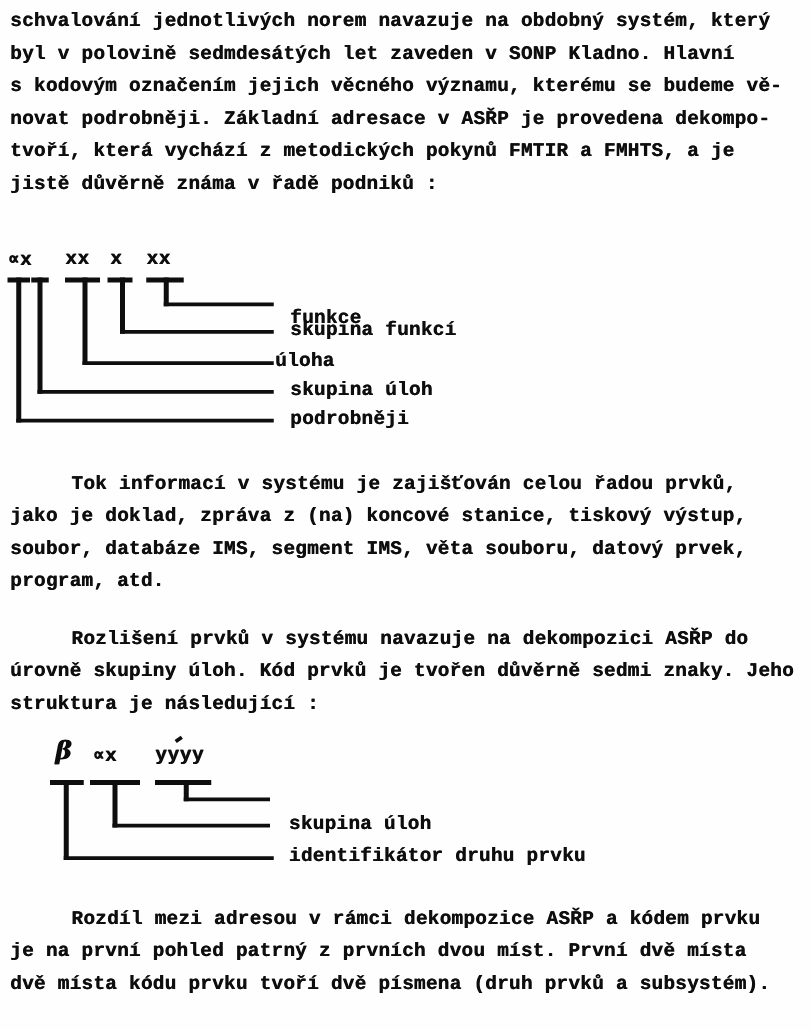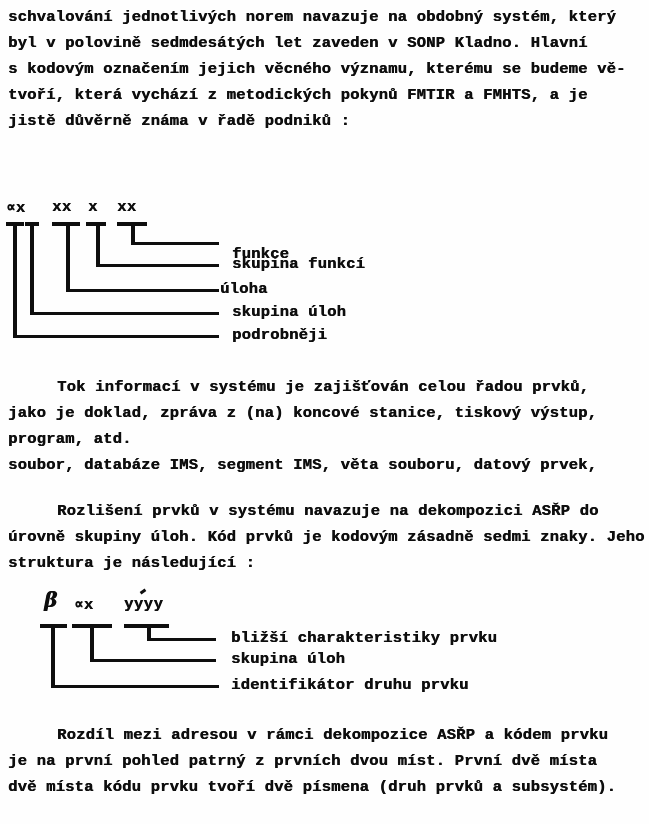--- a/index.html
+++ b/index.html
@@ -45,20 +45,21 @@
 </style>
 </head>
 <body>
 
 <div class="page">
 
   <div class="para" style="top:4px;">
     <div class="ln">schvalování jednotlivých norem navazuje na obdobný systém, který</div>
     <div class="ln">byl v polovině sedmdesátých let zaveden v SONP Kladno. Hlavní</div>
     <div class="ln">s kodovým označením jejich věcného významu, kterému se budeme vě-</div>
+    <div class="ln">novat podrobněji. Základní adresace v ASŘP je provedena dekompo-</div>
     <div class="ln">tvoří, která vychází z metodických pokynů FMTIR a FMHTS, a je</div>
     <div class="ln">jistě důvěrně známa v řadě podniků :</div>
   </div>
 
   <div class="diagram" style="top:198px;height:150px;">
     <span class="tok" style="left:6px;top:0;">∝x</span>
     <span class="tok" style="left:52px;top:0;">xx</span>
     <span class="tok" style="left:88px;top:0;">x</span>
     <span class="tok" style="left:117px;top:0;">xx</span>
 
@@ -83,27 +84,27 @@
     <span class="dlabel" style="left:232px;top:35px;margin-top:12px;">funkce</span>
     <span class="dlabel" style="left:232px;top:57px;font-family:Liberation Mono, monospace;">skupina funkcí</span>
     <span class="dlabel" style="left:220px;top:82px;">úloha</span>
     <span class="dlabel" style="left:232px;top:105px;">skupina úloh</span>
     <span class="dlabel" style="left:232px;top:128px;">podrobněji</span>
   </div>
 
   <div class="para" style="top:374px;">
     <div class="ln ind">Tok informací v systému je zajišťován celou řadou prvků,</div>
     <div class="ln">jako je doklad, zpráva z (na) koncové stanice, tiskový výstup,</div>
+    <div class="ln">soubor, databáze IMS, segment IMS, věta souboru, datový prvek,</div>
     <div class="ln">program, atd.</div>
-    <div class="ln">soubor, databáze IMS, segment IMS, věta souboru, datový prvek,</div>
   </div>
 
   <div class="para" style="top:498px;">
     <div class="ln ind">Rozlišení prvků v systému navazuje na dekompozici ASŘP do</div>
-    <div class="ln">úrovně skupiny úloh. Kód prvků je kodovým zásadně sedmi znaky. Jeho</div>
+    <div class="ln">úrovně skupiny úloh. Kód prvků je tvořen důvěrně sedmi znaky. Jeho</div>
     <div class="ln">struktura je následující :</div>
   </div>
 
   <div class="diagram" style="top:592px;height:115px;">
     <span class="tok beta" style="left:44px;">β</span>
     <span class="tok" style="left:74px;top:3px;">∝x</span>
     <span class="tok" style="left:124px;top:3px;">yyyy</span>
     <i class="stray" style="left:140px;top:-2px;"></i>
 
     <i class="bar hb" style="left:40px;top:32px;width:27px;"></i>
@@ -111,21 +112,20 @@
     <i class="bar hb" style="left:124px;top:32px;width:45px;"></i>
 
     <i class="bar vs" style="left:51px;top:32px;height:64px;"></i>
     <i class="bar vs" style="left:90px;top:32px;height:38px;"></i>
     <i class="bar vs" style="left:147px;top:32px;height:17px;"></i>
 
     <i class="bar hl" style="left:147px;top:46px;width:69px;"></i>
     <i class="bar hl" style="left:90px;top:67px;width:126px;"></i>
     <i class="bar hl" style="left:51px;top:93px;width:168px;"></i>
 
-    <span class="dlabel" style="left:231px;top:37px;">bližší charakteristiky prvku</span>
     <span class="dlabel" style="left:231px;top:58px;">skupina úloh</span>
     <span class="dlabel" style="left:231px;top:84px;">identifikátor druhu prvku</span>
   </div>
 
   <div class="para" style="top:722px;">
     <div class="ln ind">Rozdíl mezi adresou v rámci dekompozice ASŘP a kódem prvku</div>
     <div class="ln">je na první pohled patrný z prvních dvou míst. První dvě místa</div>
     <div class="ln">dvě místa kódu prvku tvoří dvě písmena (druh prvků a subsystém).</div>
   </div>
 

